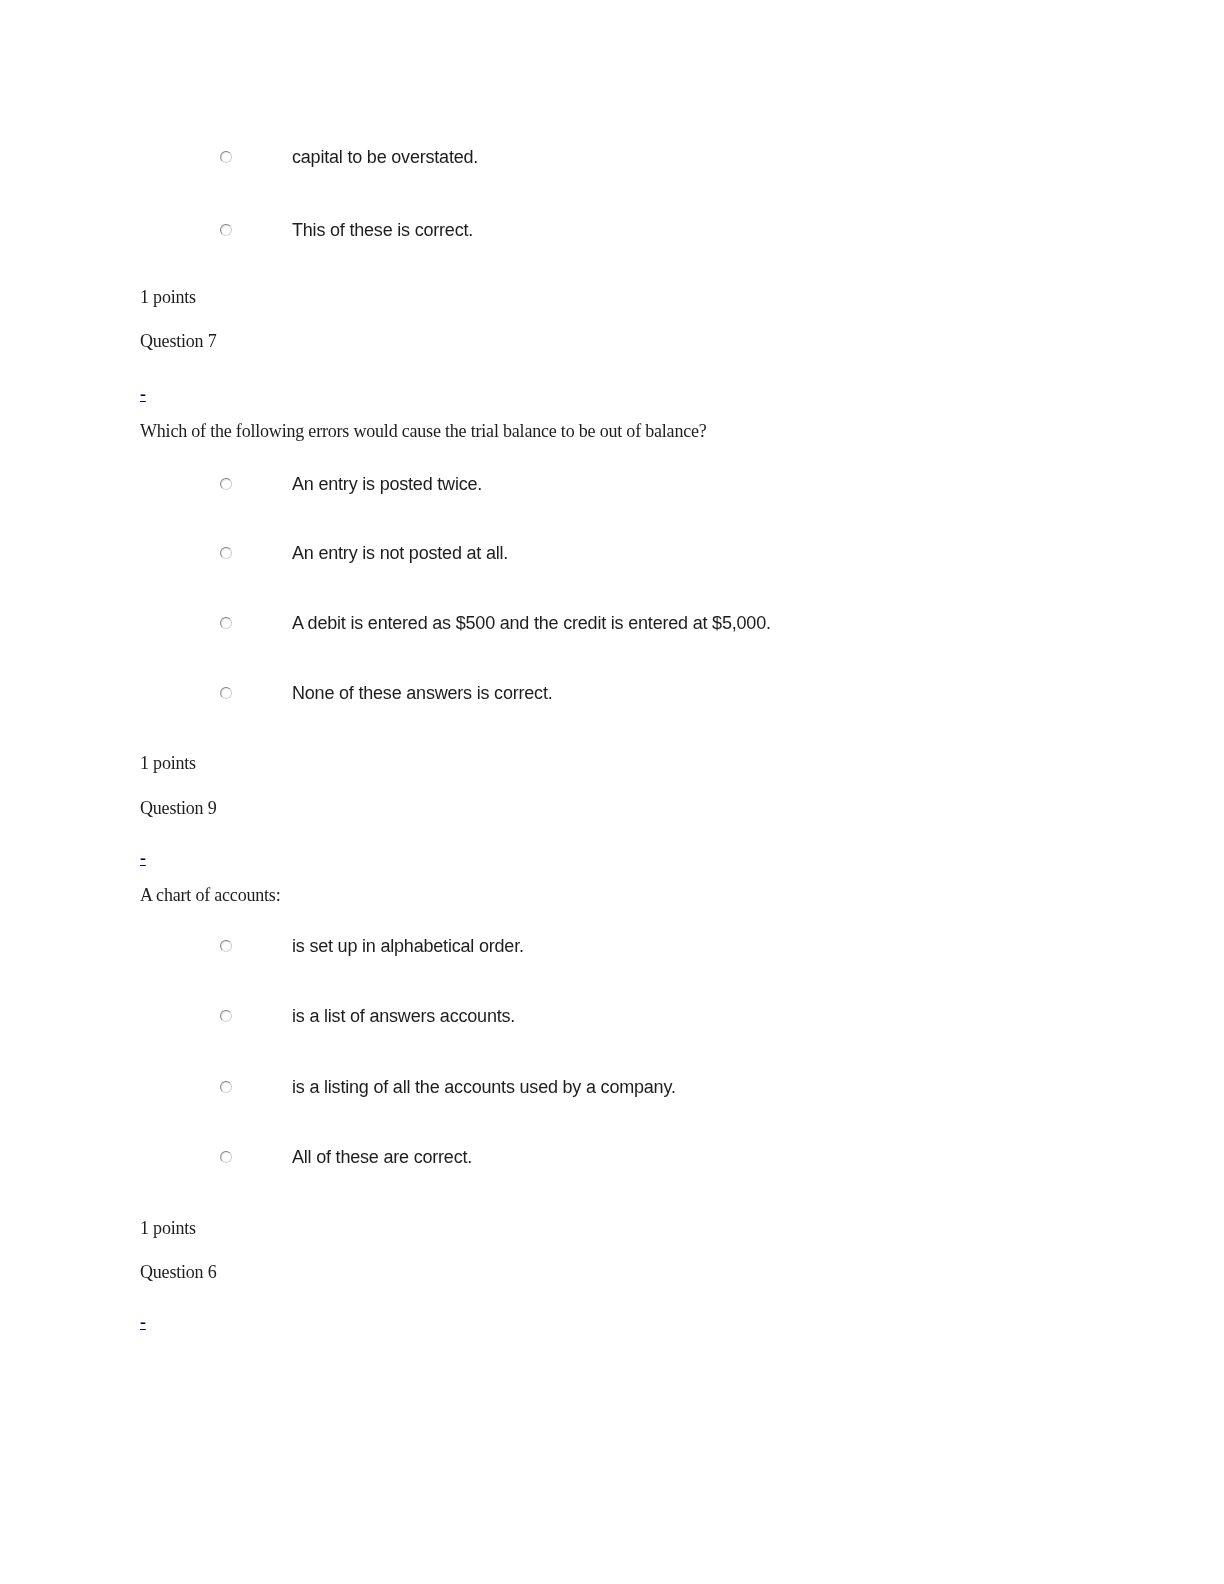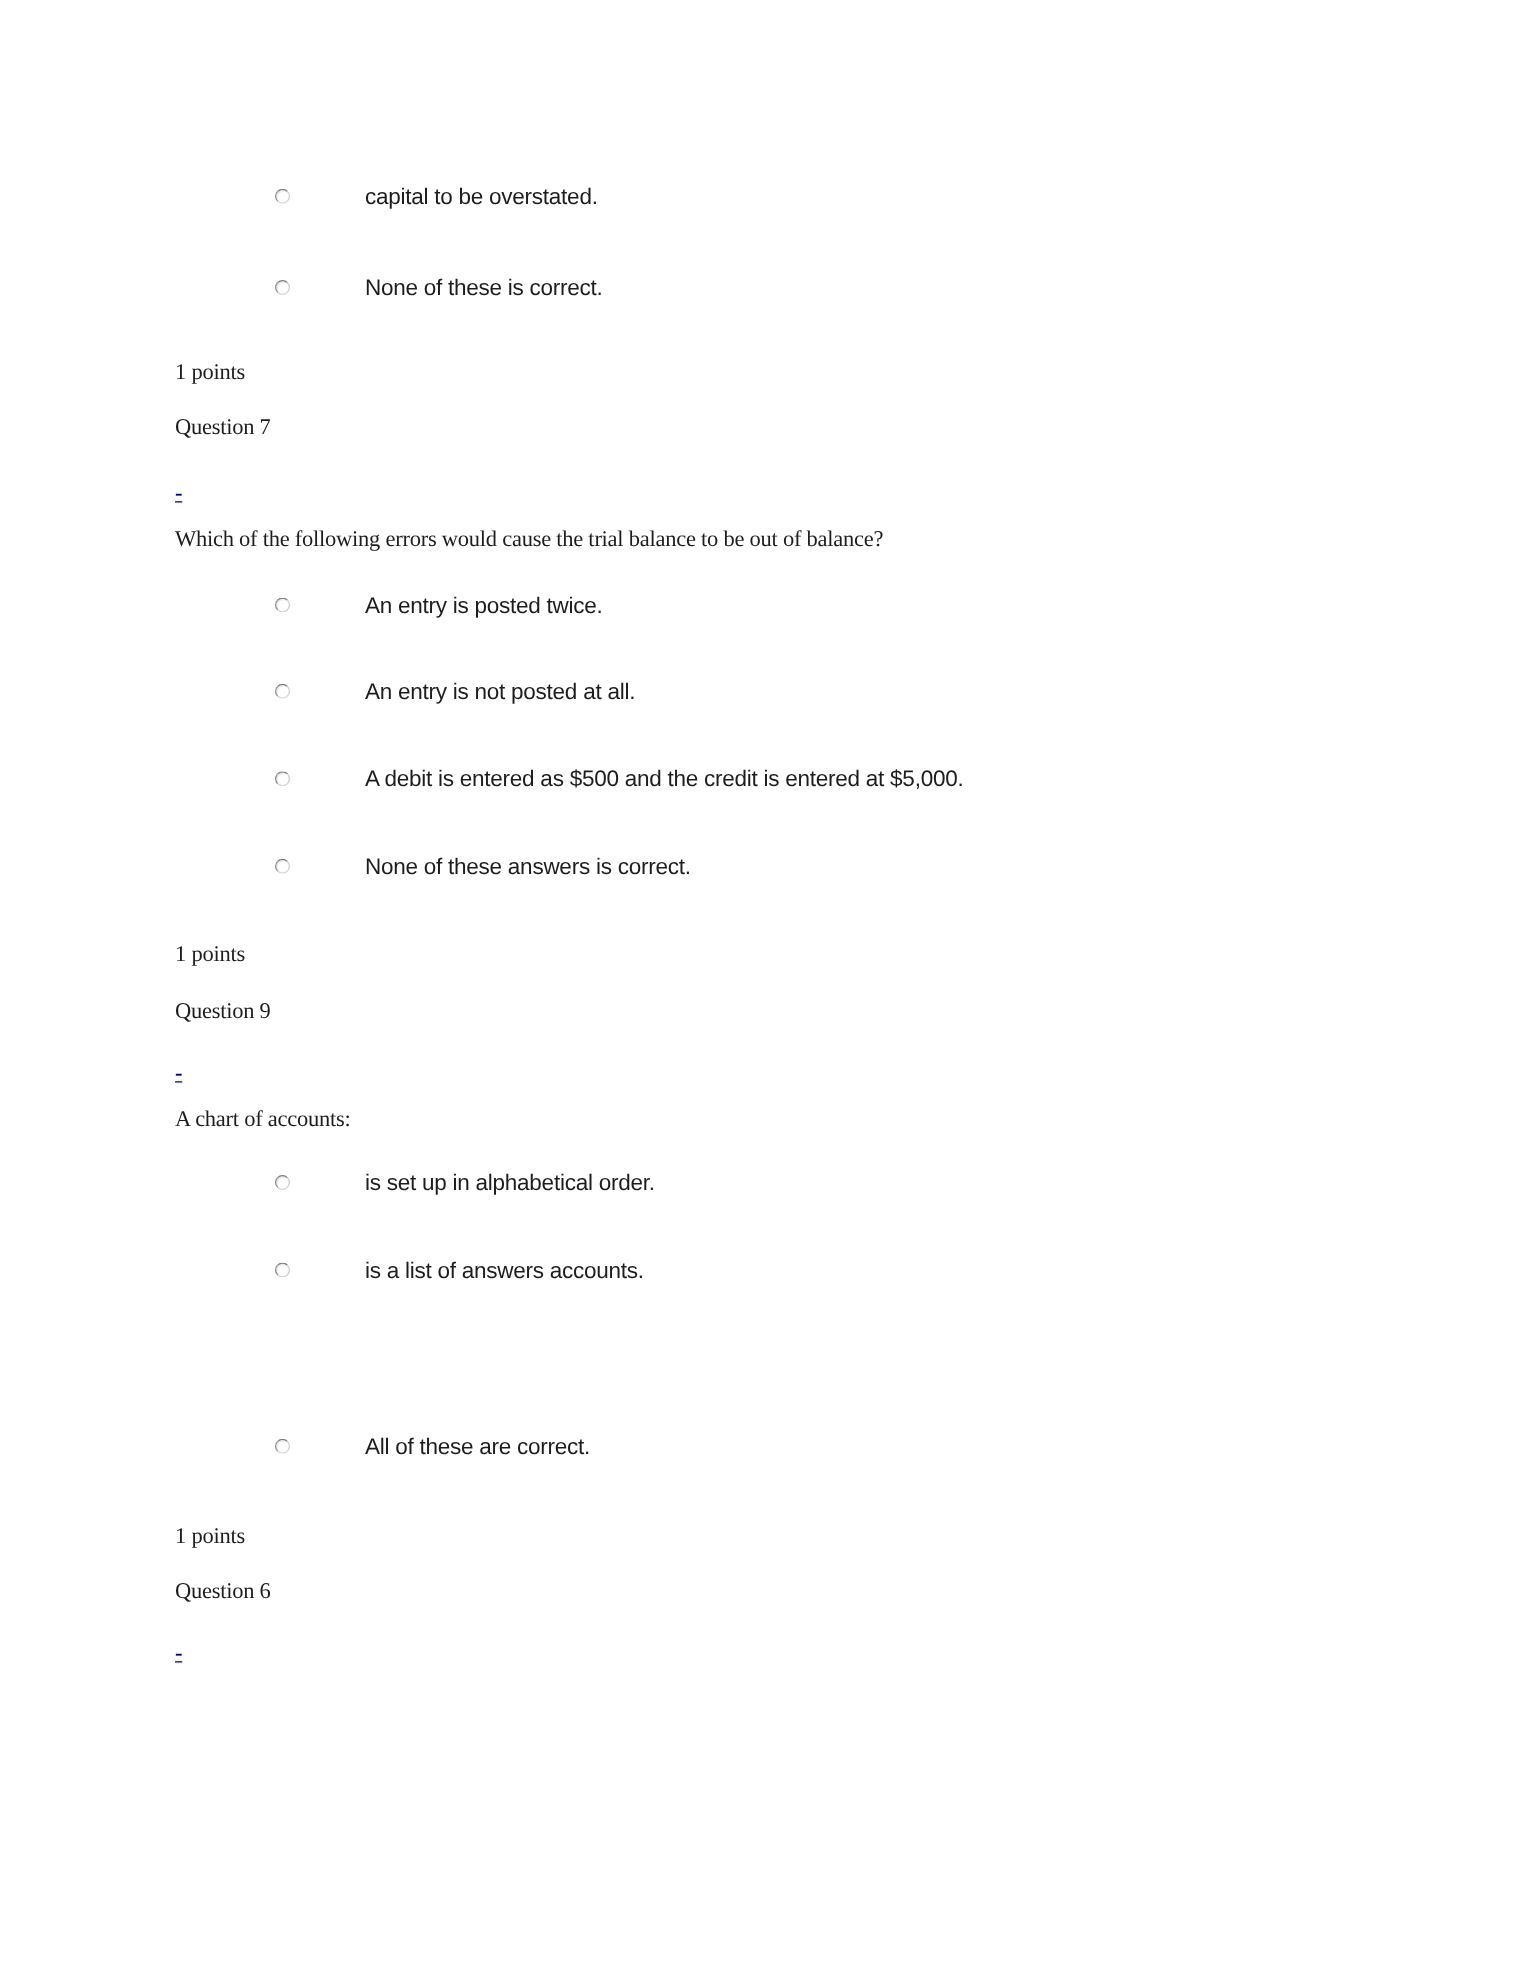--- a/index.html
+++ b/index.html
@@ -68,21 +68,21 @@
 <body>
 
 <div class="page">
 
   <div class="opt-row" style="top:145px">
     <span class="radio"></span>
     <span class="opt-label">capital to be overstated.</span>
   </div>
   <div class="opt-row" style="top:218px">
     <span class="radio"></span>
-    <span class="opt-label">None of these is correct.</span>
+    <span class="opt-label">This of these is correct.</span>
   </div>
   <div class="text-row" style="top:285px">1 points</div>
 
   <div class="text-row" style="top:329px">Question 7</div>
   <div class="text-row" style="top:382px"><span class="dash-link">-</span></div>
   <div class="text-row" style="top:419px">Which of the following errors would cause the trial balance to be out of balance?</div>
   <div class="opt-row" style="top:472px">
     <span class="radio"></span>
     <span class="opt-label">An entry is posted twice.</span>
   </div>
@@ -104,20 +104,24 @@
   <div class="text-row" style="top:846px"><span class="dash-link">-</span></div>
   <div class="text-row" style="top:883px">A chart of accounts:</div>
   <div class="opt-row" style="top:934px">
     <span class="radio"></span>
     <span class="opt-label">is set up in alphabetical order.</span>
   </div>
   <div class="opt-row" style="top:1004px">
     <span class="radio"></span>
     <span class="opt-label">is a list of answers accounts.</span>
   </div>
+  <div class="opt-row" style="top:1075px">
+    <span class="radio"></span>
+    <span class="opt-label">is a listing of all the accounts used by a company.</span>
+  </div>
   <div class="opt-row" style="top:1145px">
     <span class="radio"></span>
     <span class="opt-label">All of these are correct.</span>
   </div>
   <div class="text-row" style="top:1216px">1 points</div>
 
   <div class="text-row" style="top:1260px">Question 6</div>
   <div class="text-row" style="top:1310px"><span class="dash-link">-</span></div>
 
 </div>

